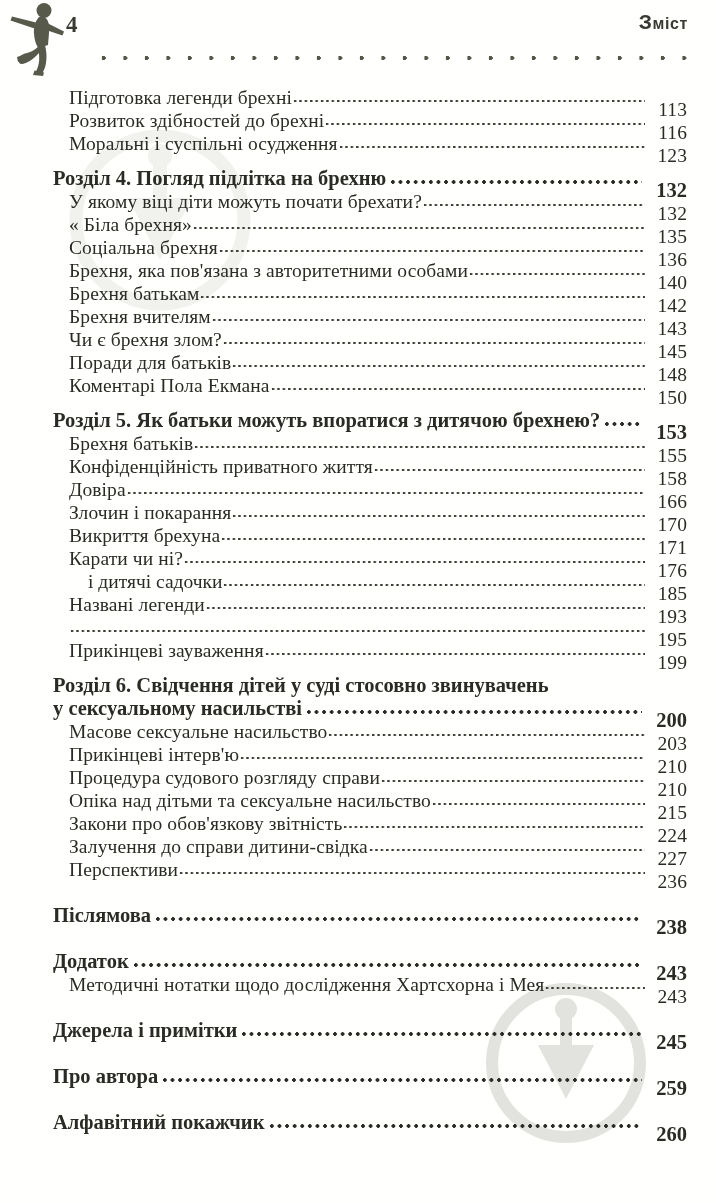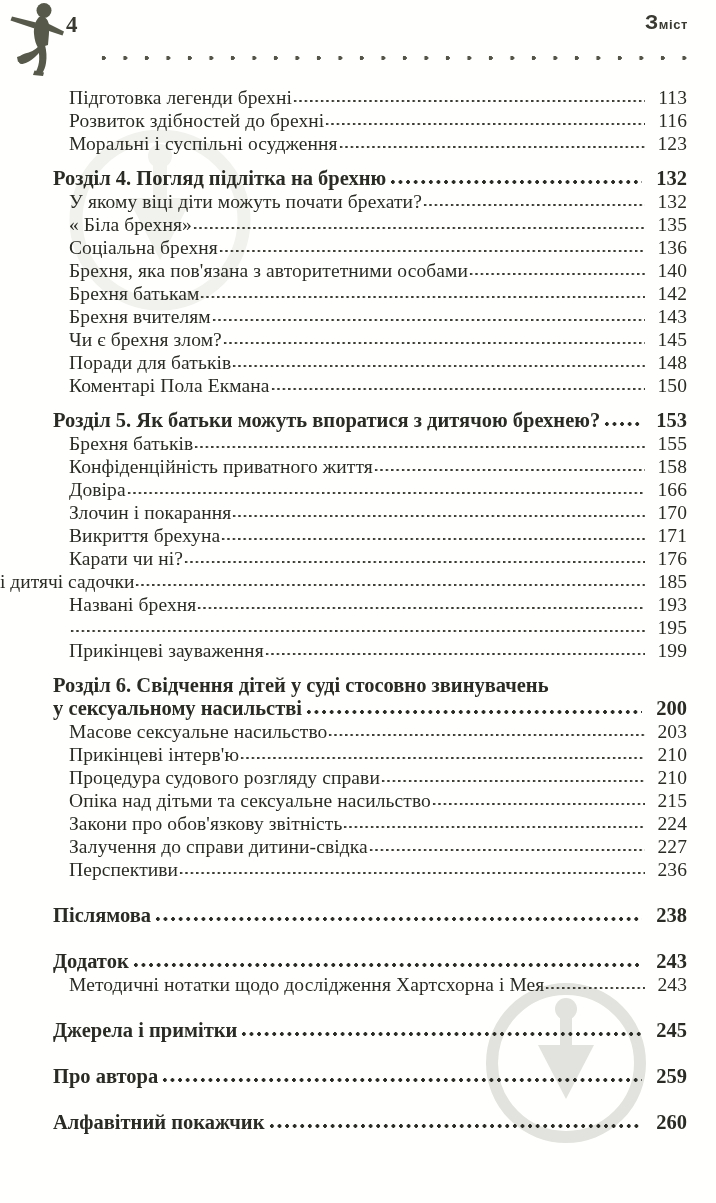--- a/index.html
+++ b/index.html
@@ -71,21 +71,21 @@
     font-size: 19px;
     font-weight: 700;
     color: #3a3a33;
     letter-spacing: 0.6px;
     text-transform: none;
   }
   .running-head .rh-first {
     font-size: 21px;
   }
   .running-head .rh-rest {
-    font-size: 13px;
+    font-size: 16px;
     margin-top: 12px;
   }
   .dot-rule {
     position: absolute;
     left: 101px;
     top: 55px;
     width: 587px;
     height: 6px;
     background-image: radial-gradient(circle at 2.6px 3px, #55554a 1.9px, rgba(0,0,0,0) 2.2px);
     background-size: 21.5px 6px;
@@ -95,21 +95,21 @@
   
   .toc {
     position: absolute;
     left: 0;
     top: 86px;
     width: 716px;
     z-index: 2;
   }
   .toc-entry {
     display: flex;
-    align-items: flex-end;
+    align-items: center;
     width: 716px;
     box-sizing: border-box;
     padding-right: 29px;
     white-space: nowrap;
     line-height: 23px;
     height: 23px;
   }
   .toc-entry .label {
     flex: 0 0 auto;
     font-size: 19.5px;
@@ -133,21 +133,21 @@
     min-width: 38px;
     padding-left: 3px;
     margin-top: 24px;
   }
 
   
   .lvl-sub .label,
   .lvl-sub .page { font-weight: 400; letter-spacing: 0.1px; }
   .lvl-sub { padding-left: 69px; }
 
-  .lvl-sub2 { }
+  .lvl-sub2 { padding-left: 88px; }
 
   .lvl-chap { padding-left: 53px; }
   .lvl-chap .label,
   .lvl-chap .page { font-weight: 700; font-size: 20.5px; }
   .lvl-chap .leader {
     background-image: radial-gradient(circle at 3px 3px, #2b2b26 1.7px, rgba(0,0,0,0) 2.0px);
     background-size: 7.6px 6px;
     margin: 0 4px;
   }
 
@@ -319,21 +319,21 @@
       <span class="label">Карати чи ні?</span>
       <span class="leader"></span>
       <span class="page">176</span>
     </div>
     <div class="toc-entry lvl-sub2">
       <span class="label">і дитячі садочки</span>
       <span class="leader"></span>
       <span class="page">185</span>
     </div>
     <div class="toc-entry lvl-sub">
-      <span class="label">Названі брехня</span>
+      <span class="label">Названі легенди</span>
       <span class="leader"></span>
       <span class="page">193</span>
     </div>
     <div class="toc-entry lvl-sub">
       <span class="leader"></span>
       <span class="page">195</span>
     </div>
     <div class="toc-entry lvl-sub">
       <span class="label">Прикінцеві зауваження</span>
       <span class="leader"></span>

